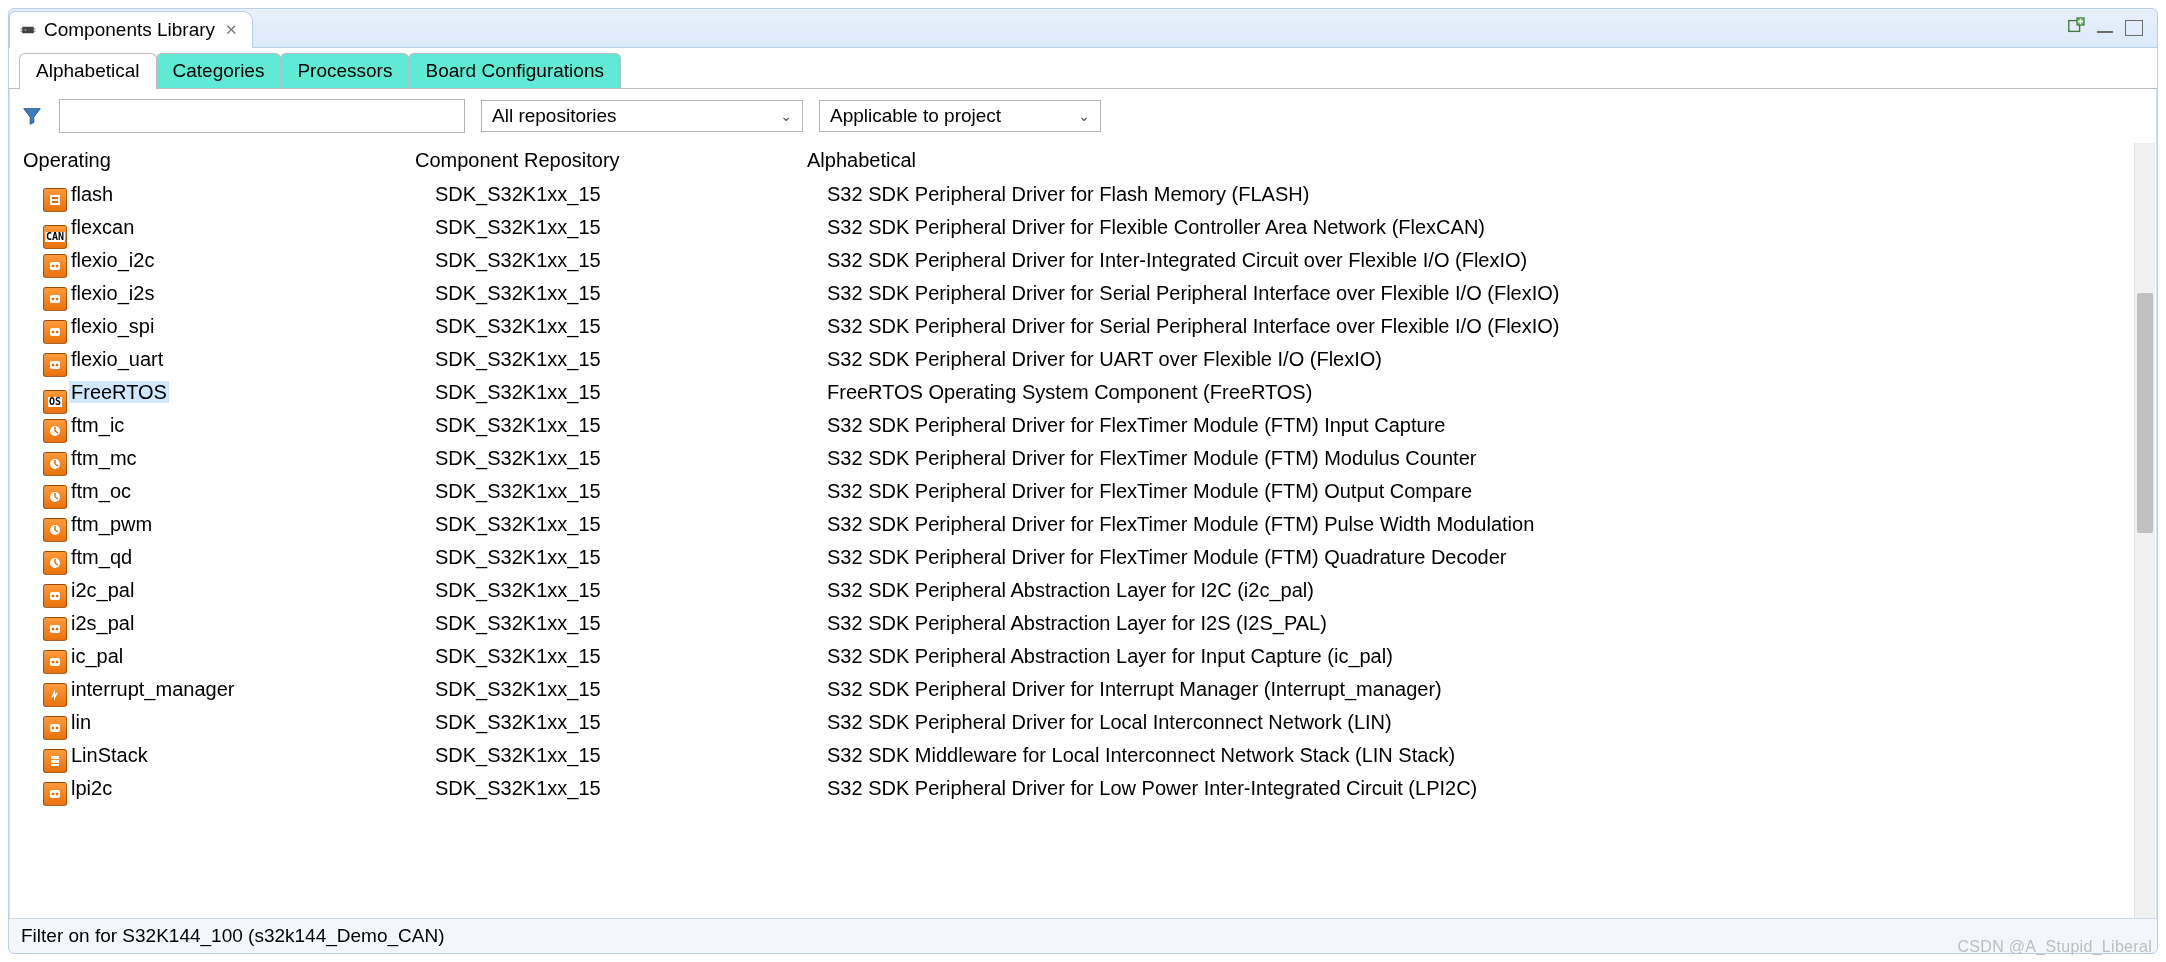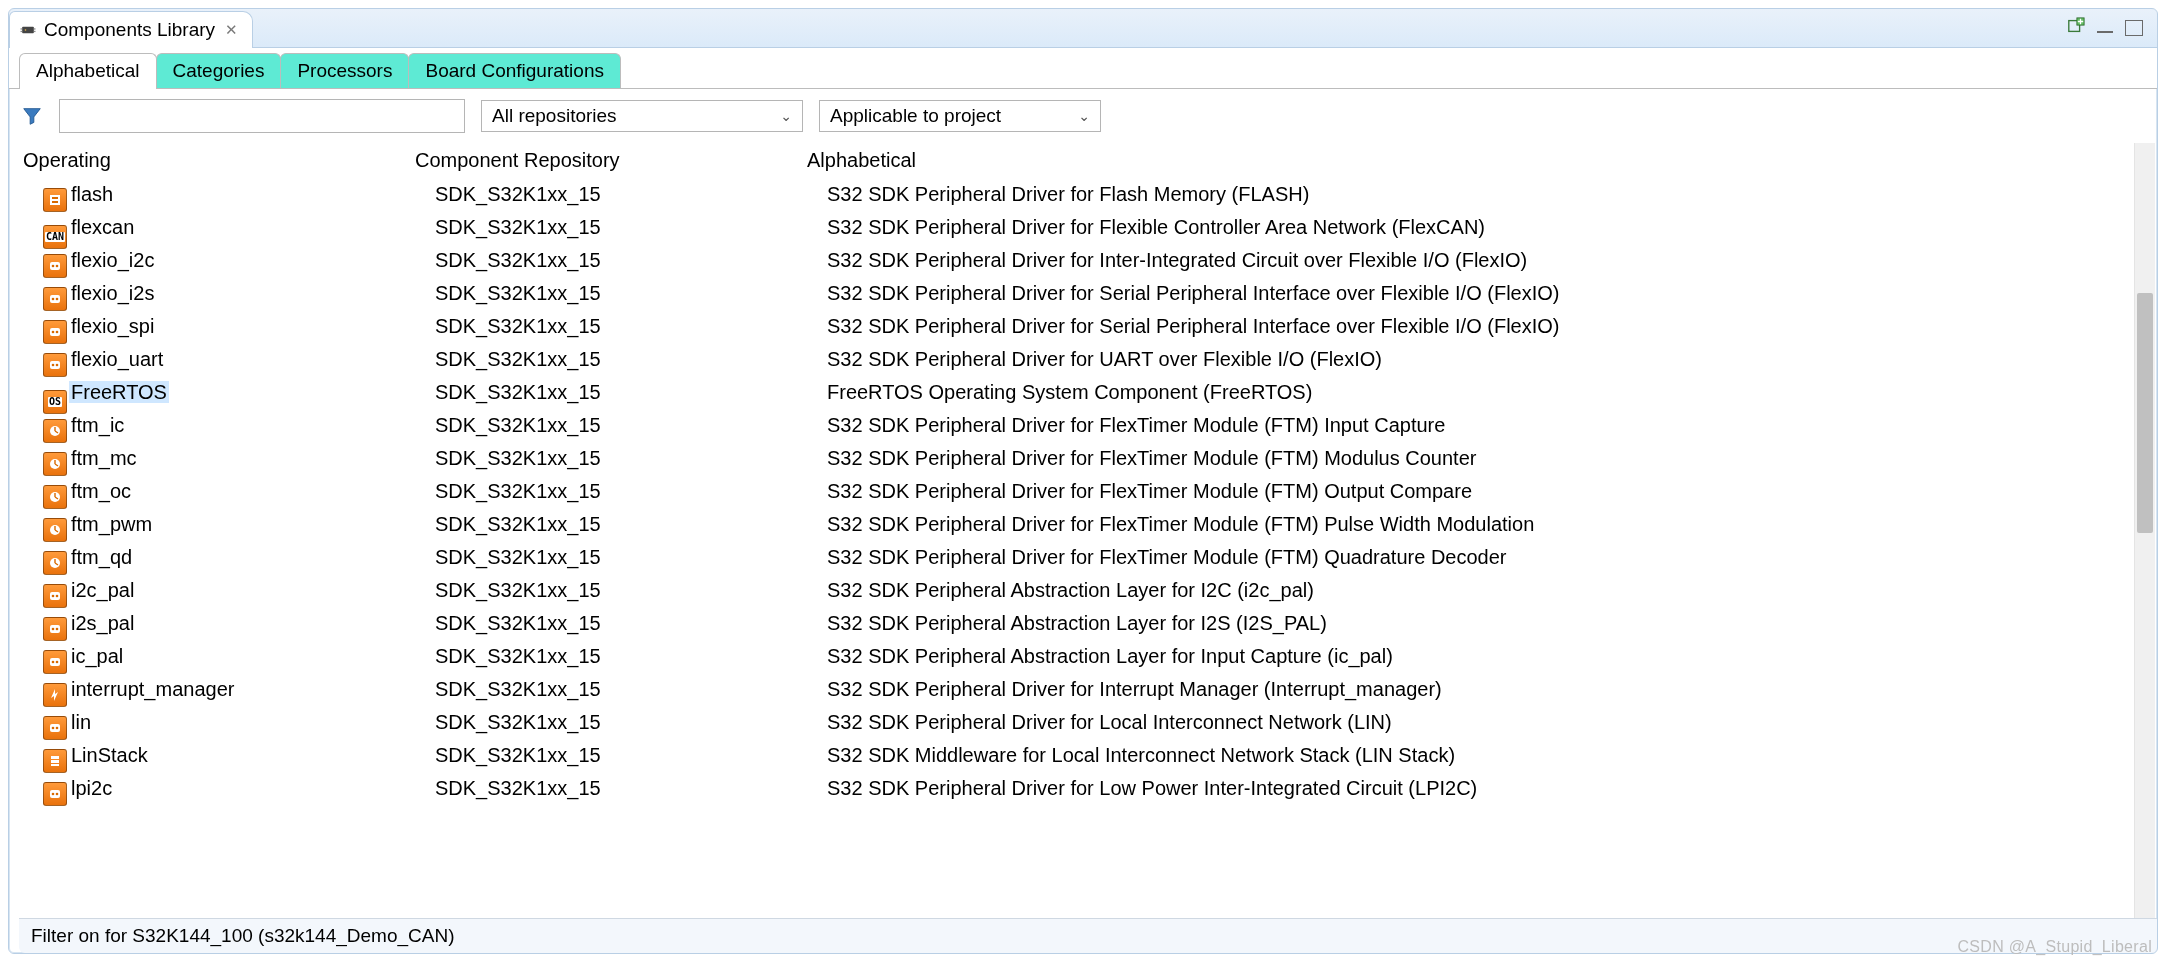--- a/index.html
+++ b/index.html
@@ -34,21 +34,21 @@
   .col-repo{width:392px}
   .col-desc{flex:1}
   .rows{}
   .row{display:flex;align-items:center;padding:0 10px 0 34px;height:33px;font-size:20px;line-height:33px;white-space:nowrap}
   .row .ico{width:22px;height:22px;margin-right:4px;flex:0 0 22px}
   .row .name{width:366px}
   .row .repo{width:392px}
   .row .desc{flex:1}
   .row.sel .name-text{background:#cfe7ff}
   .name-text{padding:0 2px}
-  .statusbar{position:absolute;left:10px;right:0;bottom:0;height:34px;border-top:1px solid #cfd8e2;background:#f3f7fc;display:flex;align-items:center;padding:0 12px;font-size:19px;border-radius:0 0 6px 6px}
+  .statusbar{position:absolute;left:0;right:0;bottom:0;height:34px;border-top:1px solid #cfd8e2;background:#f3f7fc;display:flex;align-items:center;padding:0 12px;font-size:19px;border-radius:0 0 6px 6px}
   .watermark{position:fixed;right:14px;bottom:6px;color:#bdbdbd;font-size:16px;letter-spacing:.3px}
   
   .tile{width:22px;height:22px;border-radius:3px;display:inline-flex;align-items:center;justify-content:center;font-size:12px;font-weight:700;color:#fff;font-family:monospace;border:1px solid rgba(0,0,0,.35)}
   .t-orange{background:linear-gradient(#ff9a3a,#e9720c)}
   .t-inner{font-size:10px;line-height:10px;color:#000;background:#fff;padding:0 1px;border-radius:1px}
 </style>
 </head>
 <body>
 
 <div class="window">

